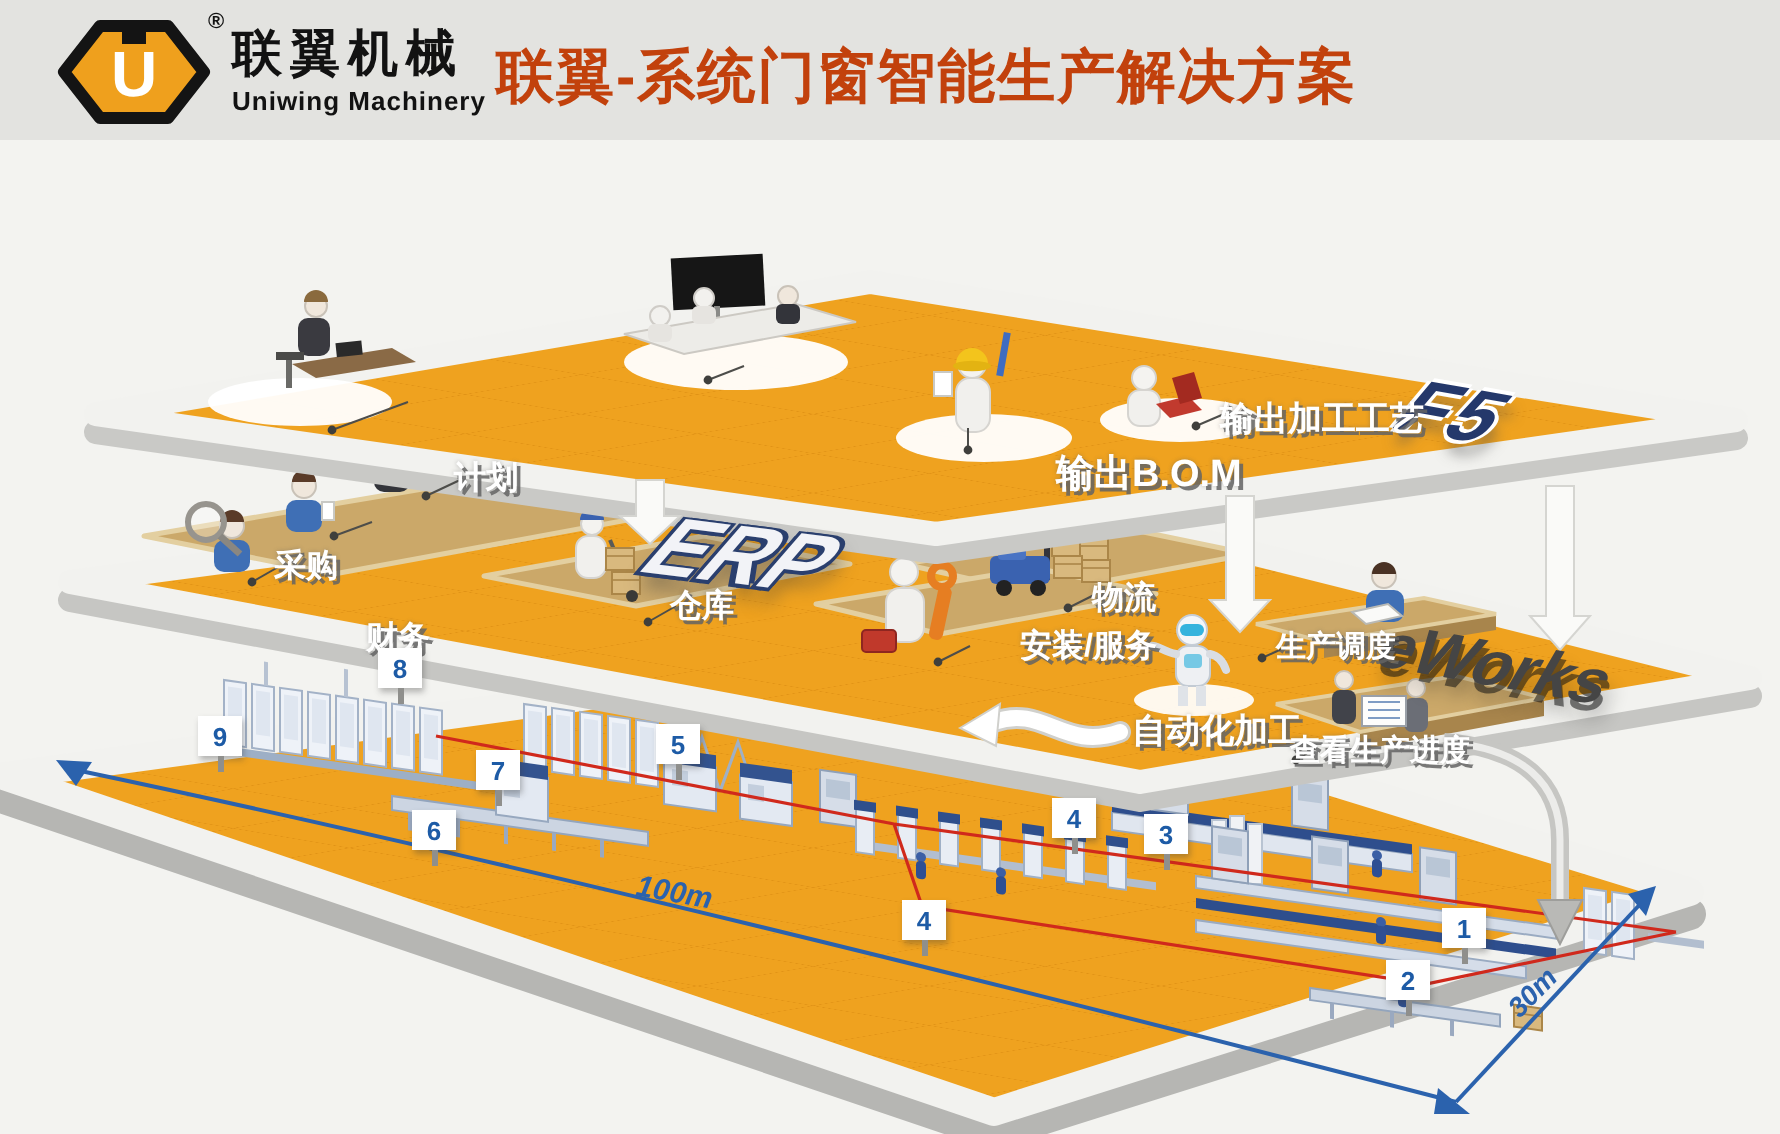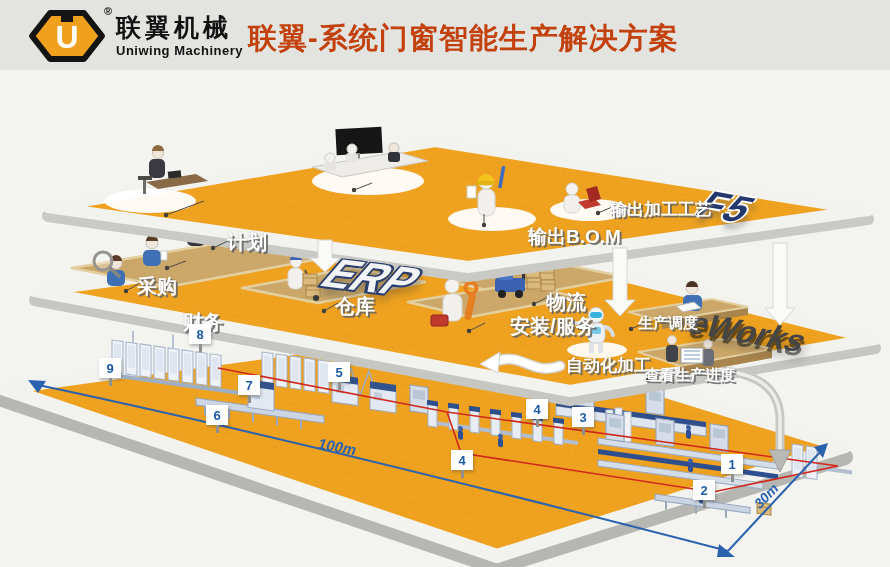--- a/index.html
+++ b/index.html
@@ -12,21 +12,21 @@
   #logo .reg{position:absolute;left:76px;top:-2px;font-size:11px;font-weight:bold;color:#111;}
   .brand{line-height:1;}
   .brand .cn{font-size:25px;font-weight:900;color:#121212;letter-spacing:4px;}
   .brand .en{font-size:13px;font-weight:bold;color:#121212;margin-top:4px;letter-spacing:.5px;}
   #title{position:absolute;left:248px;top:19px;font-size:29px;font-weight:800;color:#c2410c;letter-spacing:1px;white-space:nowrap;}
   
   #art{position:absolute;left:0;top:0;z-index:1;}
   
   .st-label{position:absolute;z-index:3;color:#ffffff;font-weight:800;white-space:nowrap;
             text-shadow:2px 2px 0 rgba(100,100,100,.85),0 0 2px rgba(90,90,90,.4);}
-  .f17{font-size:17px;} .f19{font-size:19px;margin-left:43px;} .f16{font-size:20px;} .f15{font-size:15px;}
+  .f17{font-size:17px;} .f19{font-size:19px;margin-left:43px;} .f16{font-size:16px;} .f15{font-size:15px;}
   .sys3d{position:absolute;z-index:2;font-weight:900;font-style:normal;white-space:nowrap;}
   #erp3d{left:328px;top:254px;font-size:42px;color:#f2f3f7;transform:rotate(7deg) skewX(-34deg);
          text-shadow:2px 2px 0 #2a3f6e,-2px -1px 0 #2a3f6e,2px -1px 0 #2a3f6e,-2px 2px 0 #2a3f6e,6px 7px 8px rgba(60,60,60,.5);}
   #f53d{left:702px;top:186px;font-size:38px;color:#24386b;letter-spacing:2px;transform:rotate(10deg) skewX(-30deg);
         text-shadow:2px 0 0 #fff,-2px 0 0 #fff,0 2px 0 #fff,0 -2px 0 #fff,6px 7px 6px rgba(80,80,80,.5);}
   #ew3d{left:690px;top:314px;font-size:32px;color:#454545;transform:rotate(10deg) skewX(-20deg);
         text-shadow:3px 4px 0 rgba(20,20,20,.55),7px 8px 8px rgba(20,20,20,.3);}
   .marker{position:absolute;z-index:3;width:22px;height:20px;background:#fff;color:#1d5ba6;
           font-size:13px;font-weight:800;display:flex;align-items:center;justify-content:center;
           box-shadow:1px 2px 3px rgba(60,60,60,.35);}

